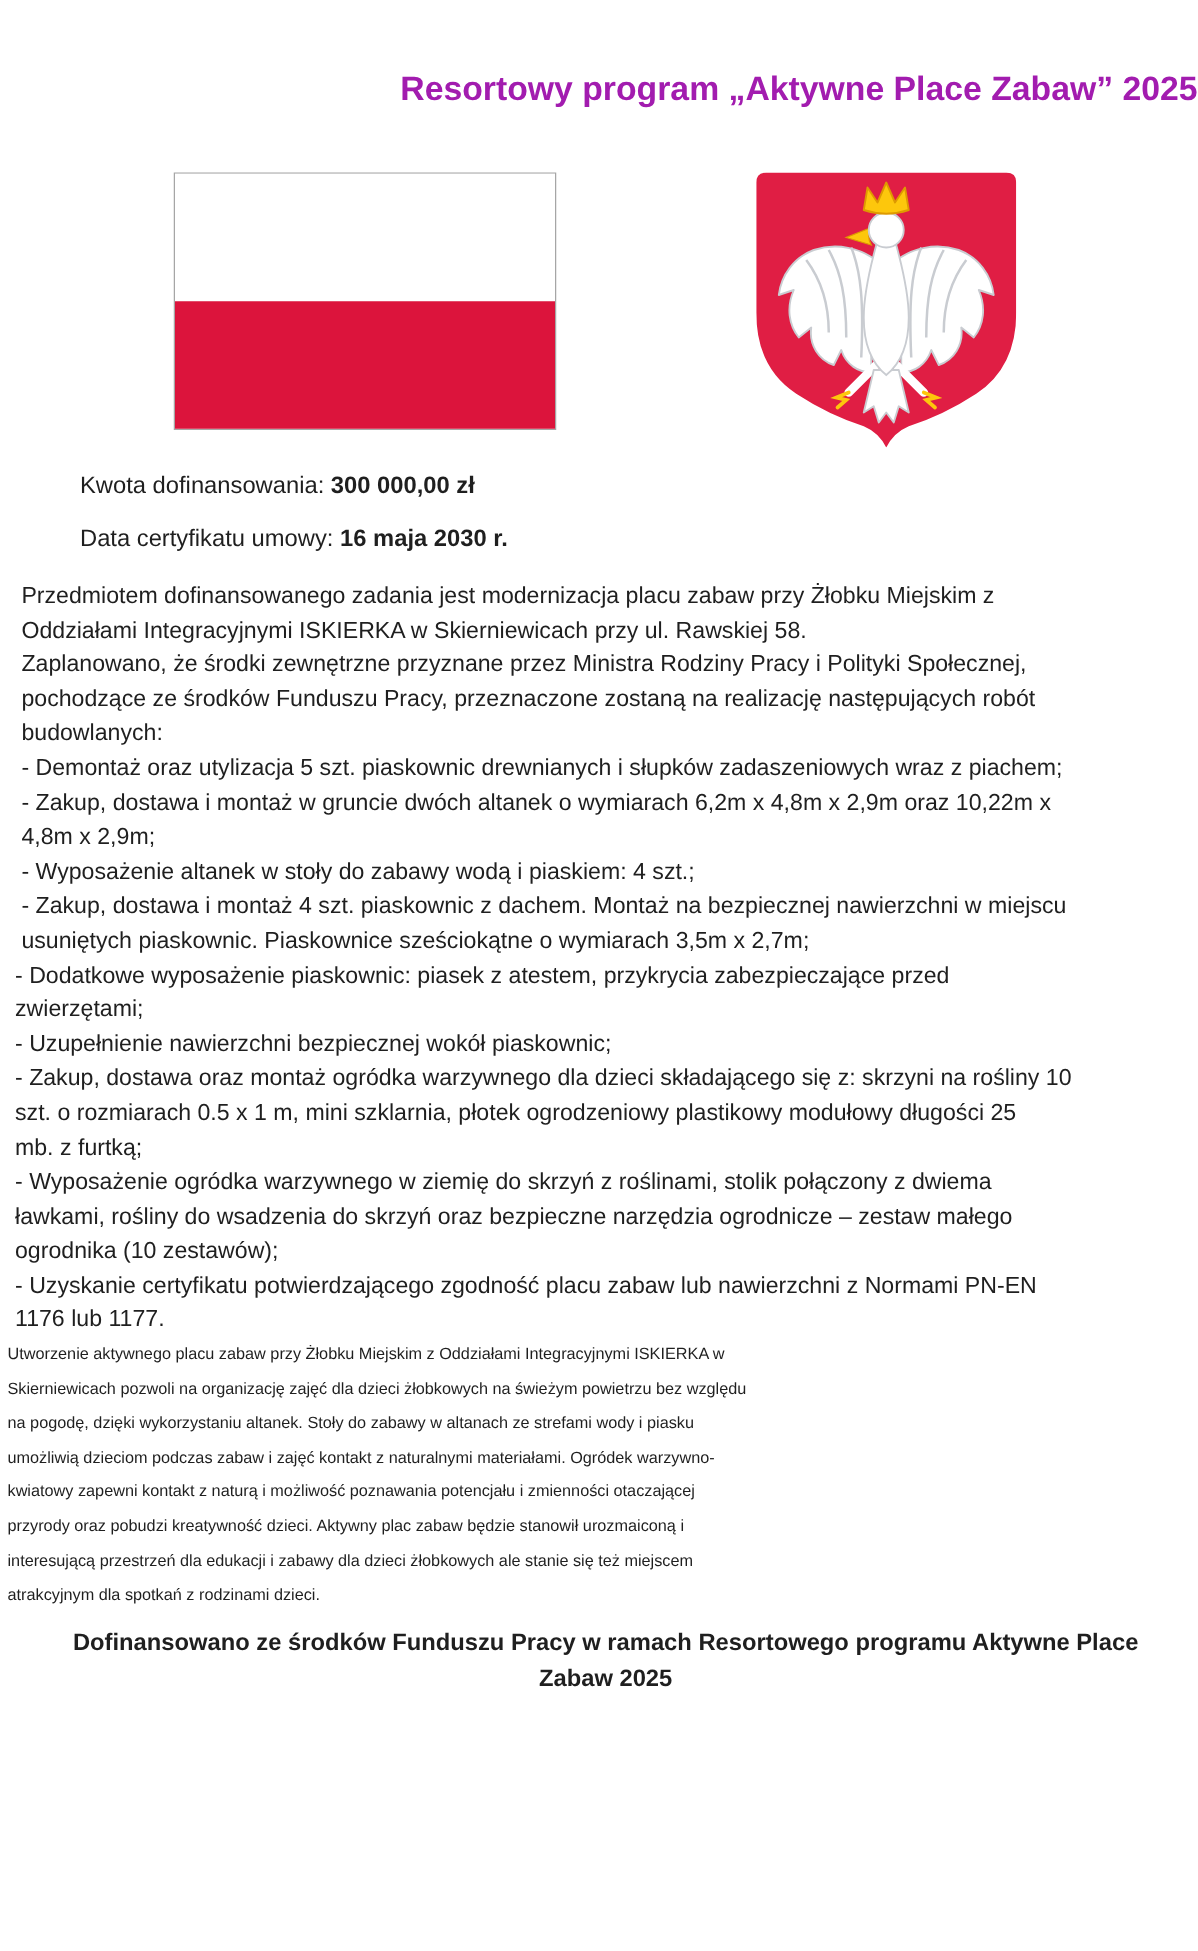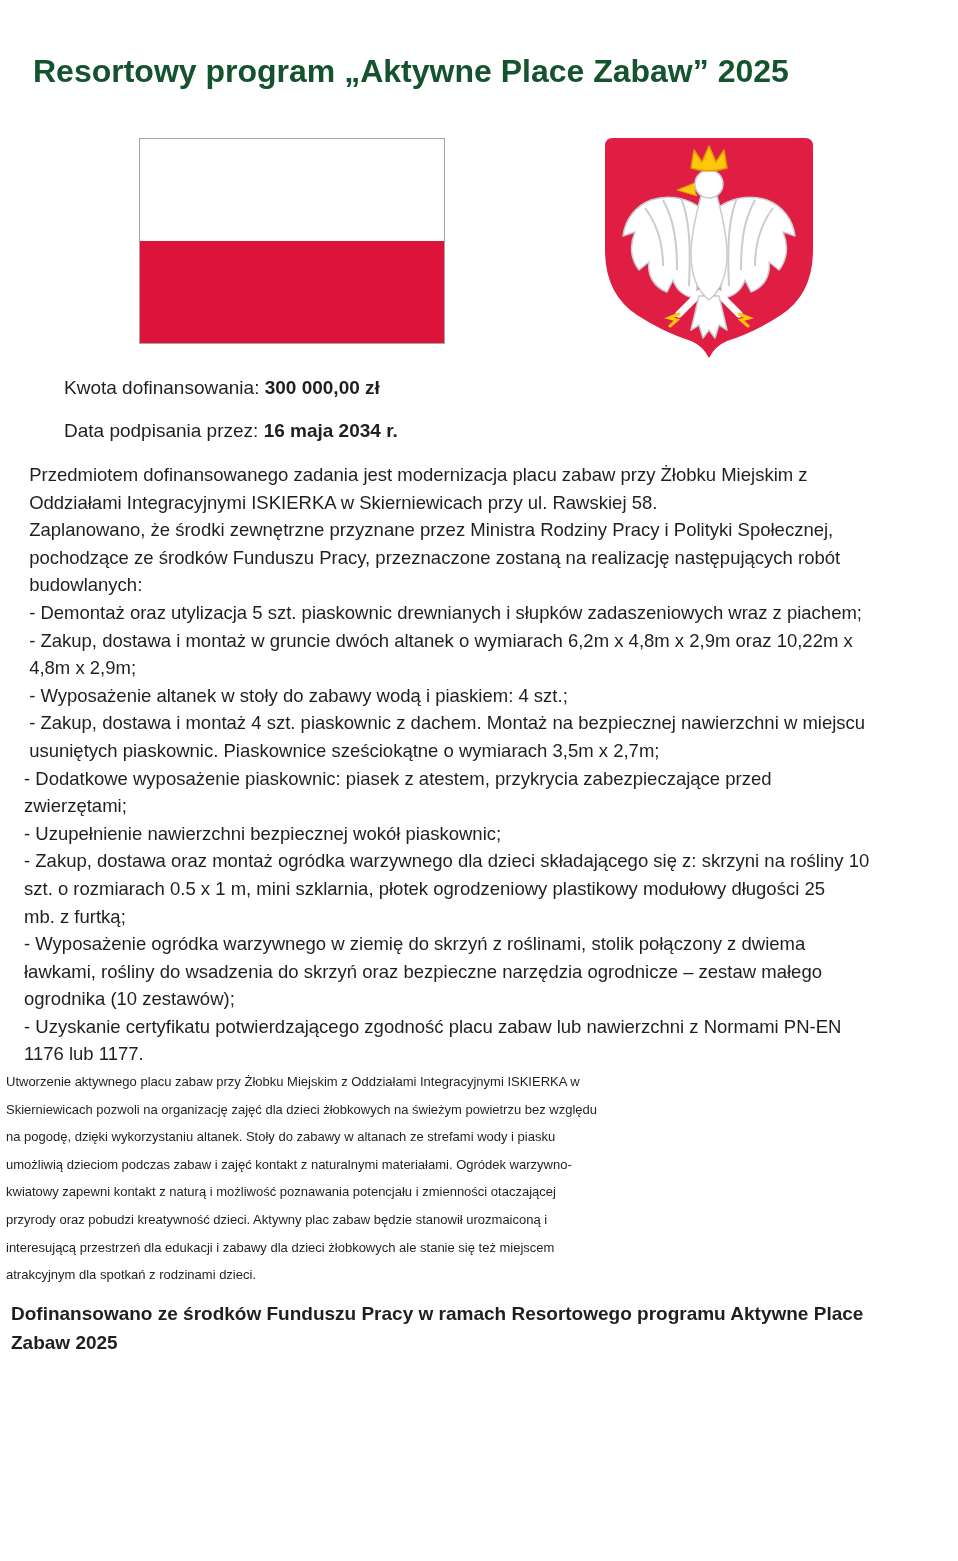--- a/index.html
+++ b/index.html
@@ -8,25 +8,26 @@
     height: 1561px;
     background: #ffffff;
     color: #1f1f1f;
     font-family: "Liberation Sans", "DejaVu Sans", sans-serif;
     overflow: hidden;
     position: relative;
   }
   .page-title {
     margin: 0;
     padding: 54px 0 0 33px;
-    font-size: 32px;
+    font-size: 27px;
     line-height: 34px;
     font-weight: bold;
-    color: #14532d;
+    color: #a21caf;
     white-space: pre;
+    text-align: right;
   }
   .figures-row {
     margin-top: 50px;
     margin-left: 139px;
     display: flex;
     align-items: flex-start;
   }
   .flag {
     width: 304px;
     height: 204px;
@@ -47,37 +48,38 @@
   .task b { font-weight: bold; }
   .facts { margin-top: 11px; margin-left: 29px; }
   .fact {
     margin: 0 0 14px 35px;
     font-size: 19px;
     line-height: 29px;
     white-space: pre;
   }
   .fact b { font-weight: bold; }
   .description {
-    margin: 16px 0 0 24px;
+    margin: 16px 0 0 12px;
     font-size: 18.5px;
     line-height: 27.6px;
     white-space: pre;
   }
   .description-closing {
     margin: 0 0 0 6px;
     font-size: 13px;
     line-height: 27.6px;
     white-space: pre;
   }
   .funding-note {
     margin: 10px 0 0 11px;
     font-size: 19px;
     line-height: 29px;
     font-weight: bold;
     white-space: pre;
+    text-align: center;
   }
 </style>
 </head>
 <body>
 
 <h1 class="page-title">Resortowy program „Aktywne Place Zabaw” 2025</h1>
 
 <div class="figures-row">
 
   <div class="flag">
@@ -114,21 +116,21 @@
       <path d="M86 30 L89 12 L97 24 L104 8 L111 24 L119 12 L122 30 Q104 36 86 30 Z" style="fill:var(--gold);stroke:var(--gold_dark);stroke-width:1.5;stroke-linejoin:round"></path>
     </svg>
   </div>
 </div>
 
 <div class="text-col">
 
 
   <div class="facts">
     <p class="fact"><span>Kwota dofinansowania: </span><b>300 000,00 zł</b></p>
-    <p class="fact"><span>Data podpisania przez: </span><b>16 maja 2034 r.</b></p>
+    <p class="fact"><span>Data certyfikatu umowy: </span><b>16 maja 2030 r.</b></p>
   </div>
 
   <div class="description"> Przedmiotem dofinansowanego zadania jest modernizacja placu zabaw przy Żłobku Miejskim z
  Oddziałami Integracyjnymi ISKIERKA w Skierniewicach przy ul. Rawskiej 58.
  Zaplanowano, że środki zewnętrzne przyznane przez Ministra Rodziny Pracy i Polityki Społecznej,
  pochodzące ze środków Funduszu Pracy, przeznaczone zostaną na realizację następujących robót
  budowlanych:
  - Demontaż oraz utylizacja 5 szt. piaskownic drewnianych i słupków zadaszeniowych wraz z piachem;
  - Zakup, dostawa i montaż w gruncie dwóch altanek o wymiarach 6,2m x 4,8m x 2,9m oraz 10,22m x
  4,8m x 2,9m;

